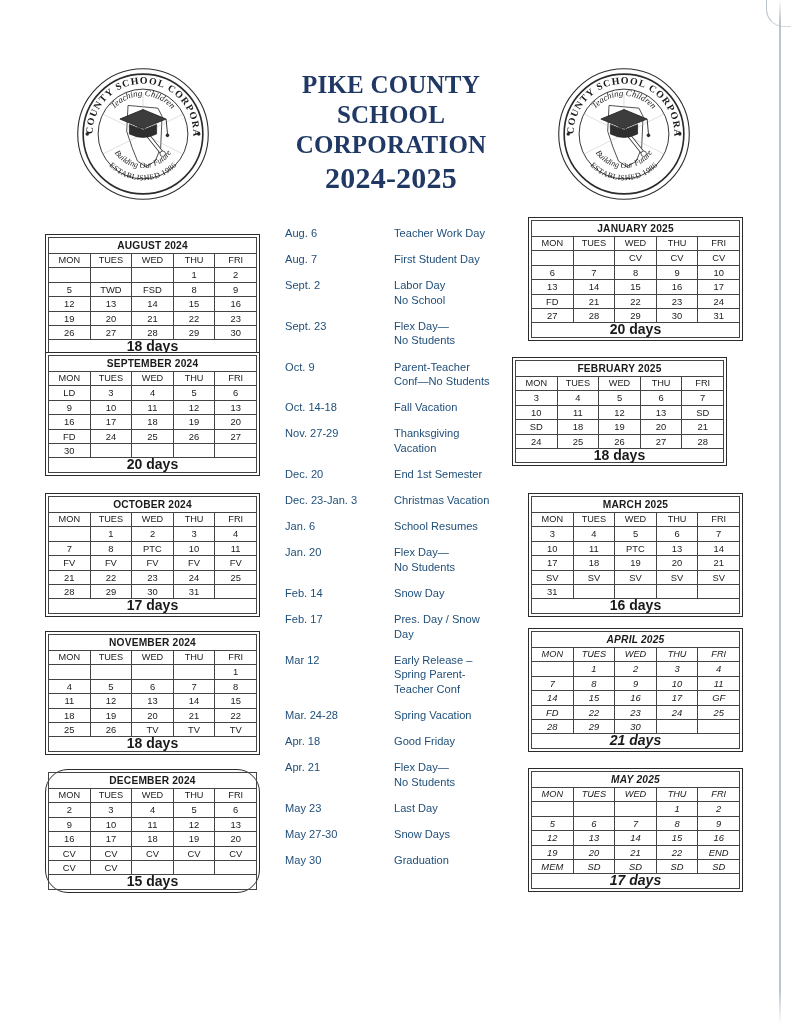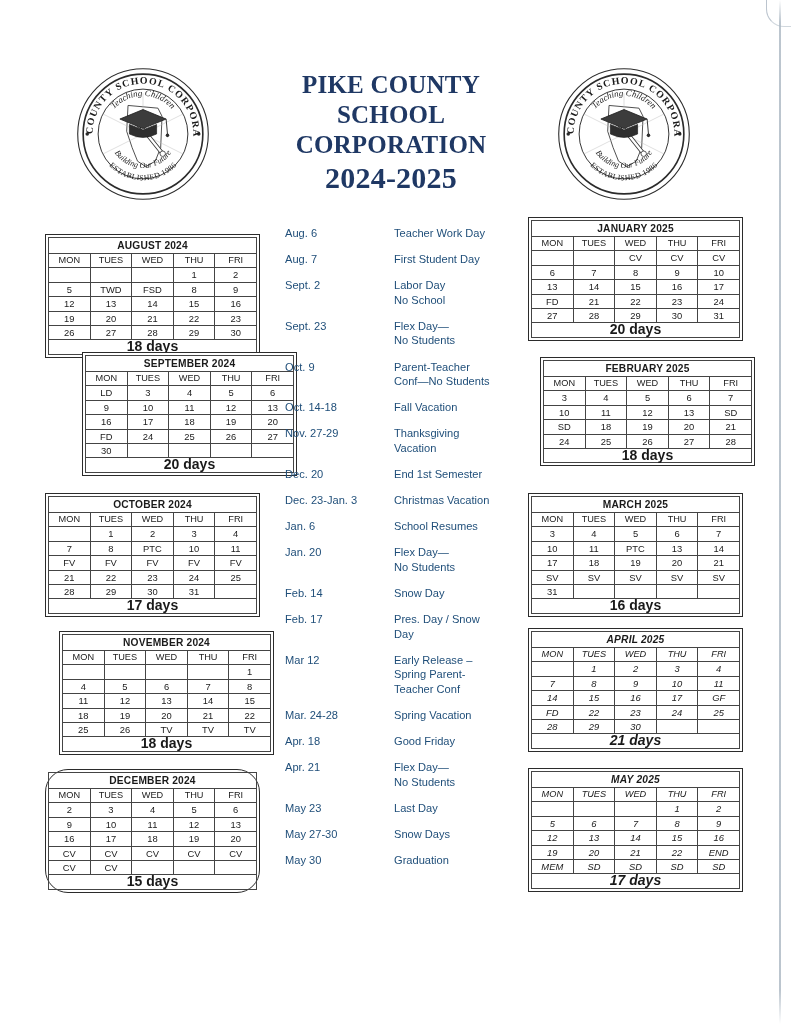--- a/index.html
+++ b/index.html
@@ -103,27 +103,27 @@
   .month .m-dow td {
     font-size: 9.2px;
   }
   .month .m-days td {
     font-weight: bold;
     font-size: 14px;
   }
 
   
   #m-aug  { left: 45px;  top: 234px; }
-  #m-sep  { left: 45px;  top: 352px; margin-left: 37px; }
+  #m-sep  { left: 45px;  top: 352px; }
   #m-oct  { left: 45px;  top: 493px; }
-  #m-nov  { left: 59px;  top: 631px; }
+  #m-nov  { left: 45px;  top: 631px; }
   #m-dec  { left: 45px;  top: 769px; border-radius: 23px; }
   
   #m-jan  { left: 528px; top: 217px; }
-  #m-feb  { left: 540px; top: 357px; }
+  #m-feb  { left: 512px; top: 357px; }
   #m-mar  { left: 528px; top: 493px; }
   #m-apr  { left: 528px; top: 628px; font-style: italic; }
   #m-may  { left: 528px; top: 768px; font-style: italic; }
 
   
   .events {
     position: absolute;
     left: 285px;
     top: 226px;
     width: 215px;

